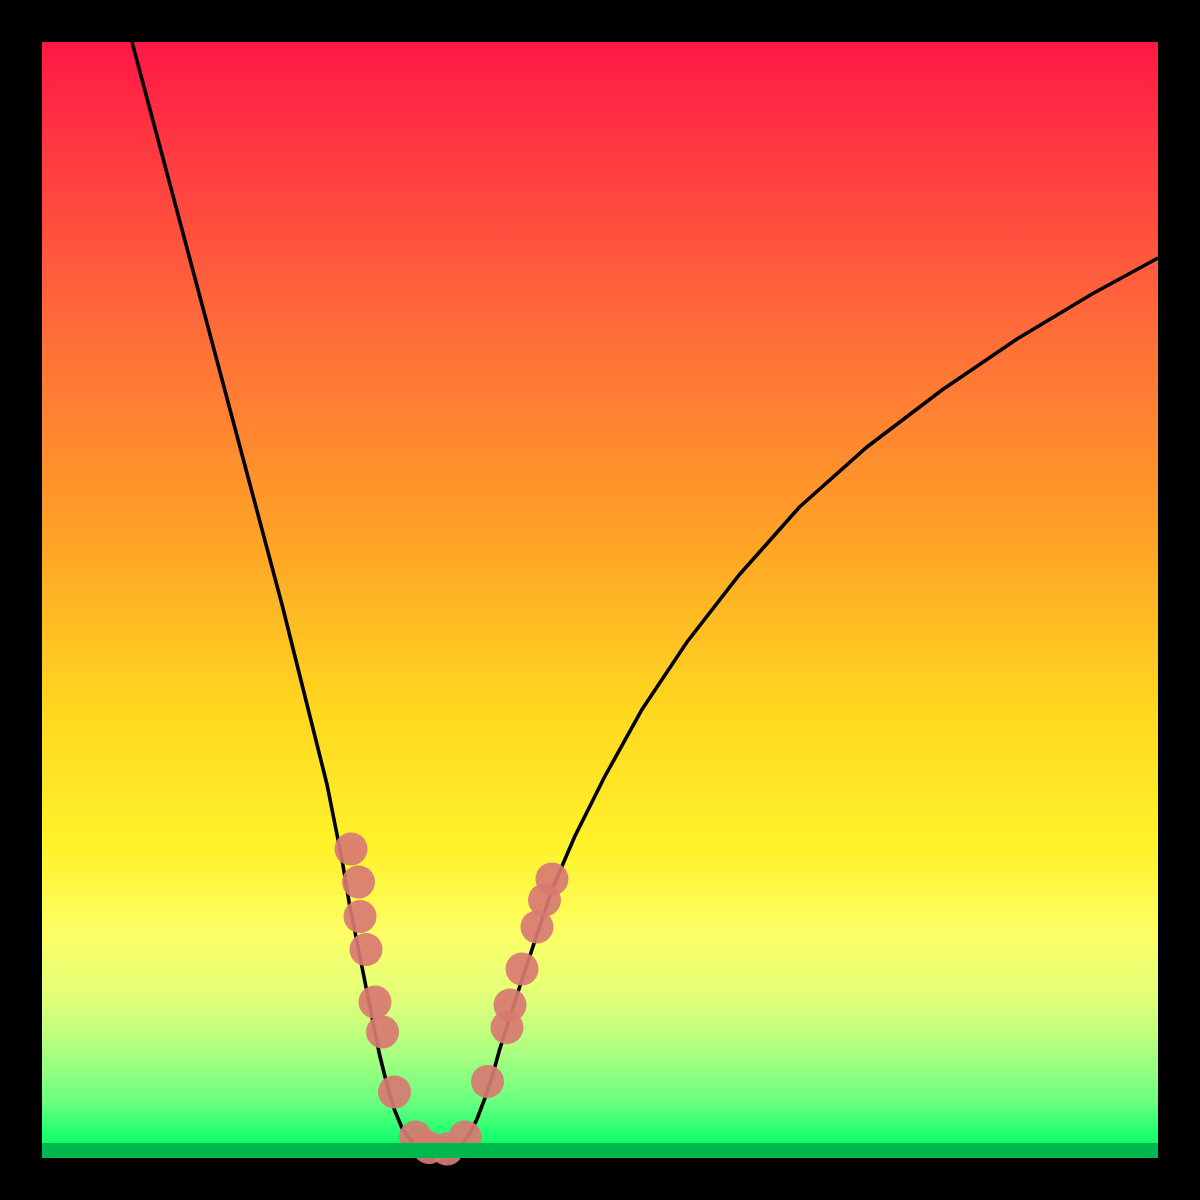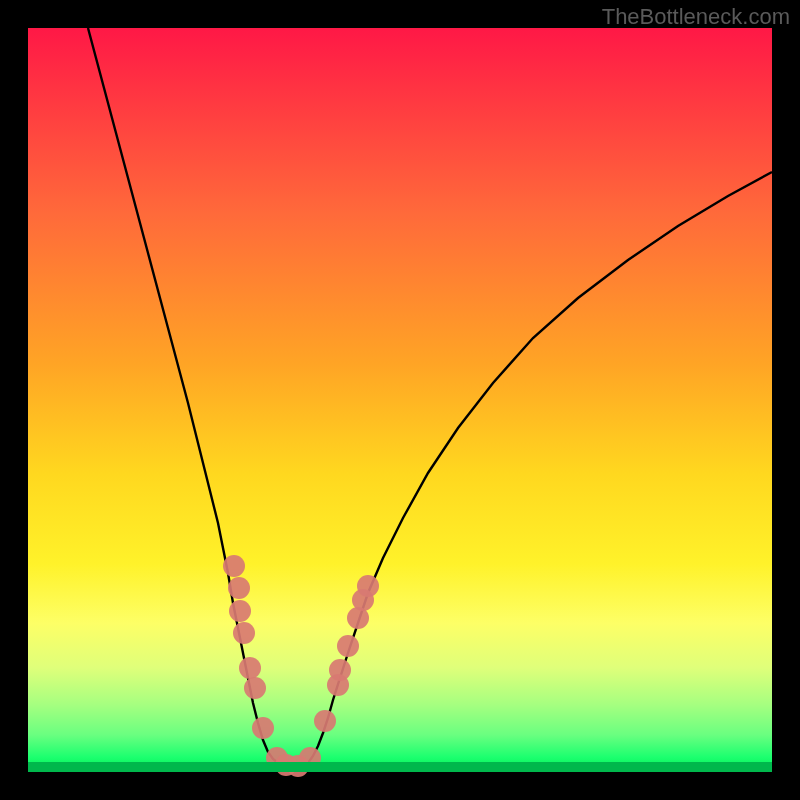--- a/index.html
+++ b/index.html
@@ -70,21 +70,20 @@
     color: #5a5a5a;
     font-size: 22px;
     font-weight: 500;
     letter-spacing: 0px;
   }
 </style>
 </head>
 <body>
 
 <div class="stage">
-  <div class="watermark">TheBottleneck.com</div>
 
   <div class="plot-area">
 
     <svg class="curve-svg" viewBox="0 0 744 744" preserveAspectRatio="none">
       <path id="left-branch-path" fill="none" stroke="#000" stroke-width="2.4" d="M 60 0 L 80 75 L 100 150 L 120 225 L 140 300 L 160 375 L 170 415 L 180 455 L 190 495 L 195 520 L 200 545 L 205 575 L 210 600 L 215 625 L 220 650 L 225 675 L 230 695 L 235 712 L 240 724 L 245 731 L 250 735 L 258 738 L 265 740"></path>
       <path id="right-branch-path" fill="none" stroke="#000" stroke-width="2.4" d="M 265 740 L 273 739 L 280 735 L 285 728 L 290 718 L 295 705 L 300 690 L 305 672 L 312 650 L 320 625 L 330 595 L 340 565 L 355 530 L 375 490 L 400 445 L 430 400 L 465 355 L 505 310 L 550 270 L 600 232 L 650 198 L 700 168 L 744 144"></path>
     </svg>
 
     <div id="marker-layer">
         <div class="dot" style="left: 206px; top: 538px;"></div>

